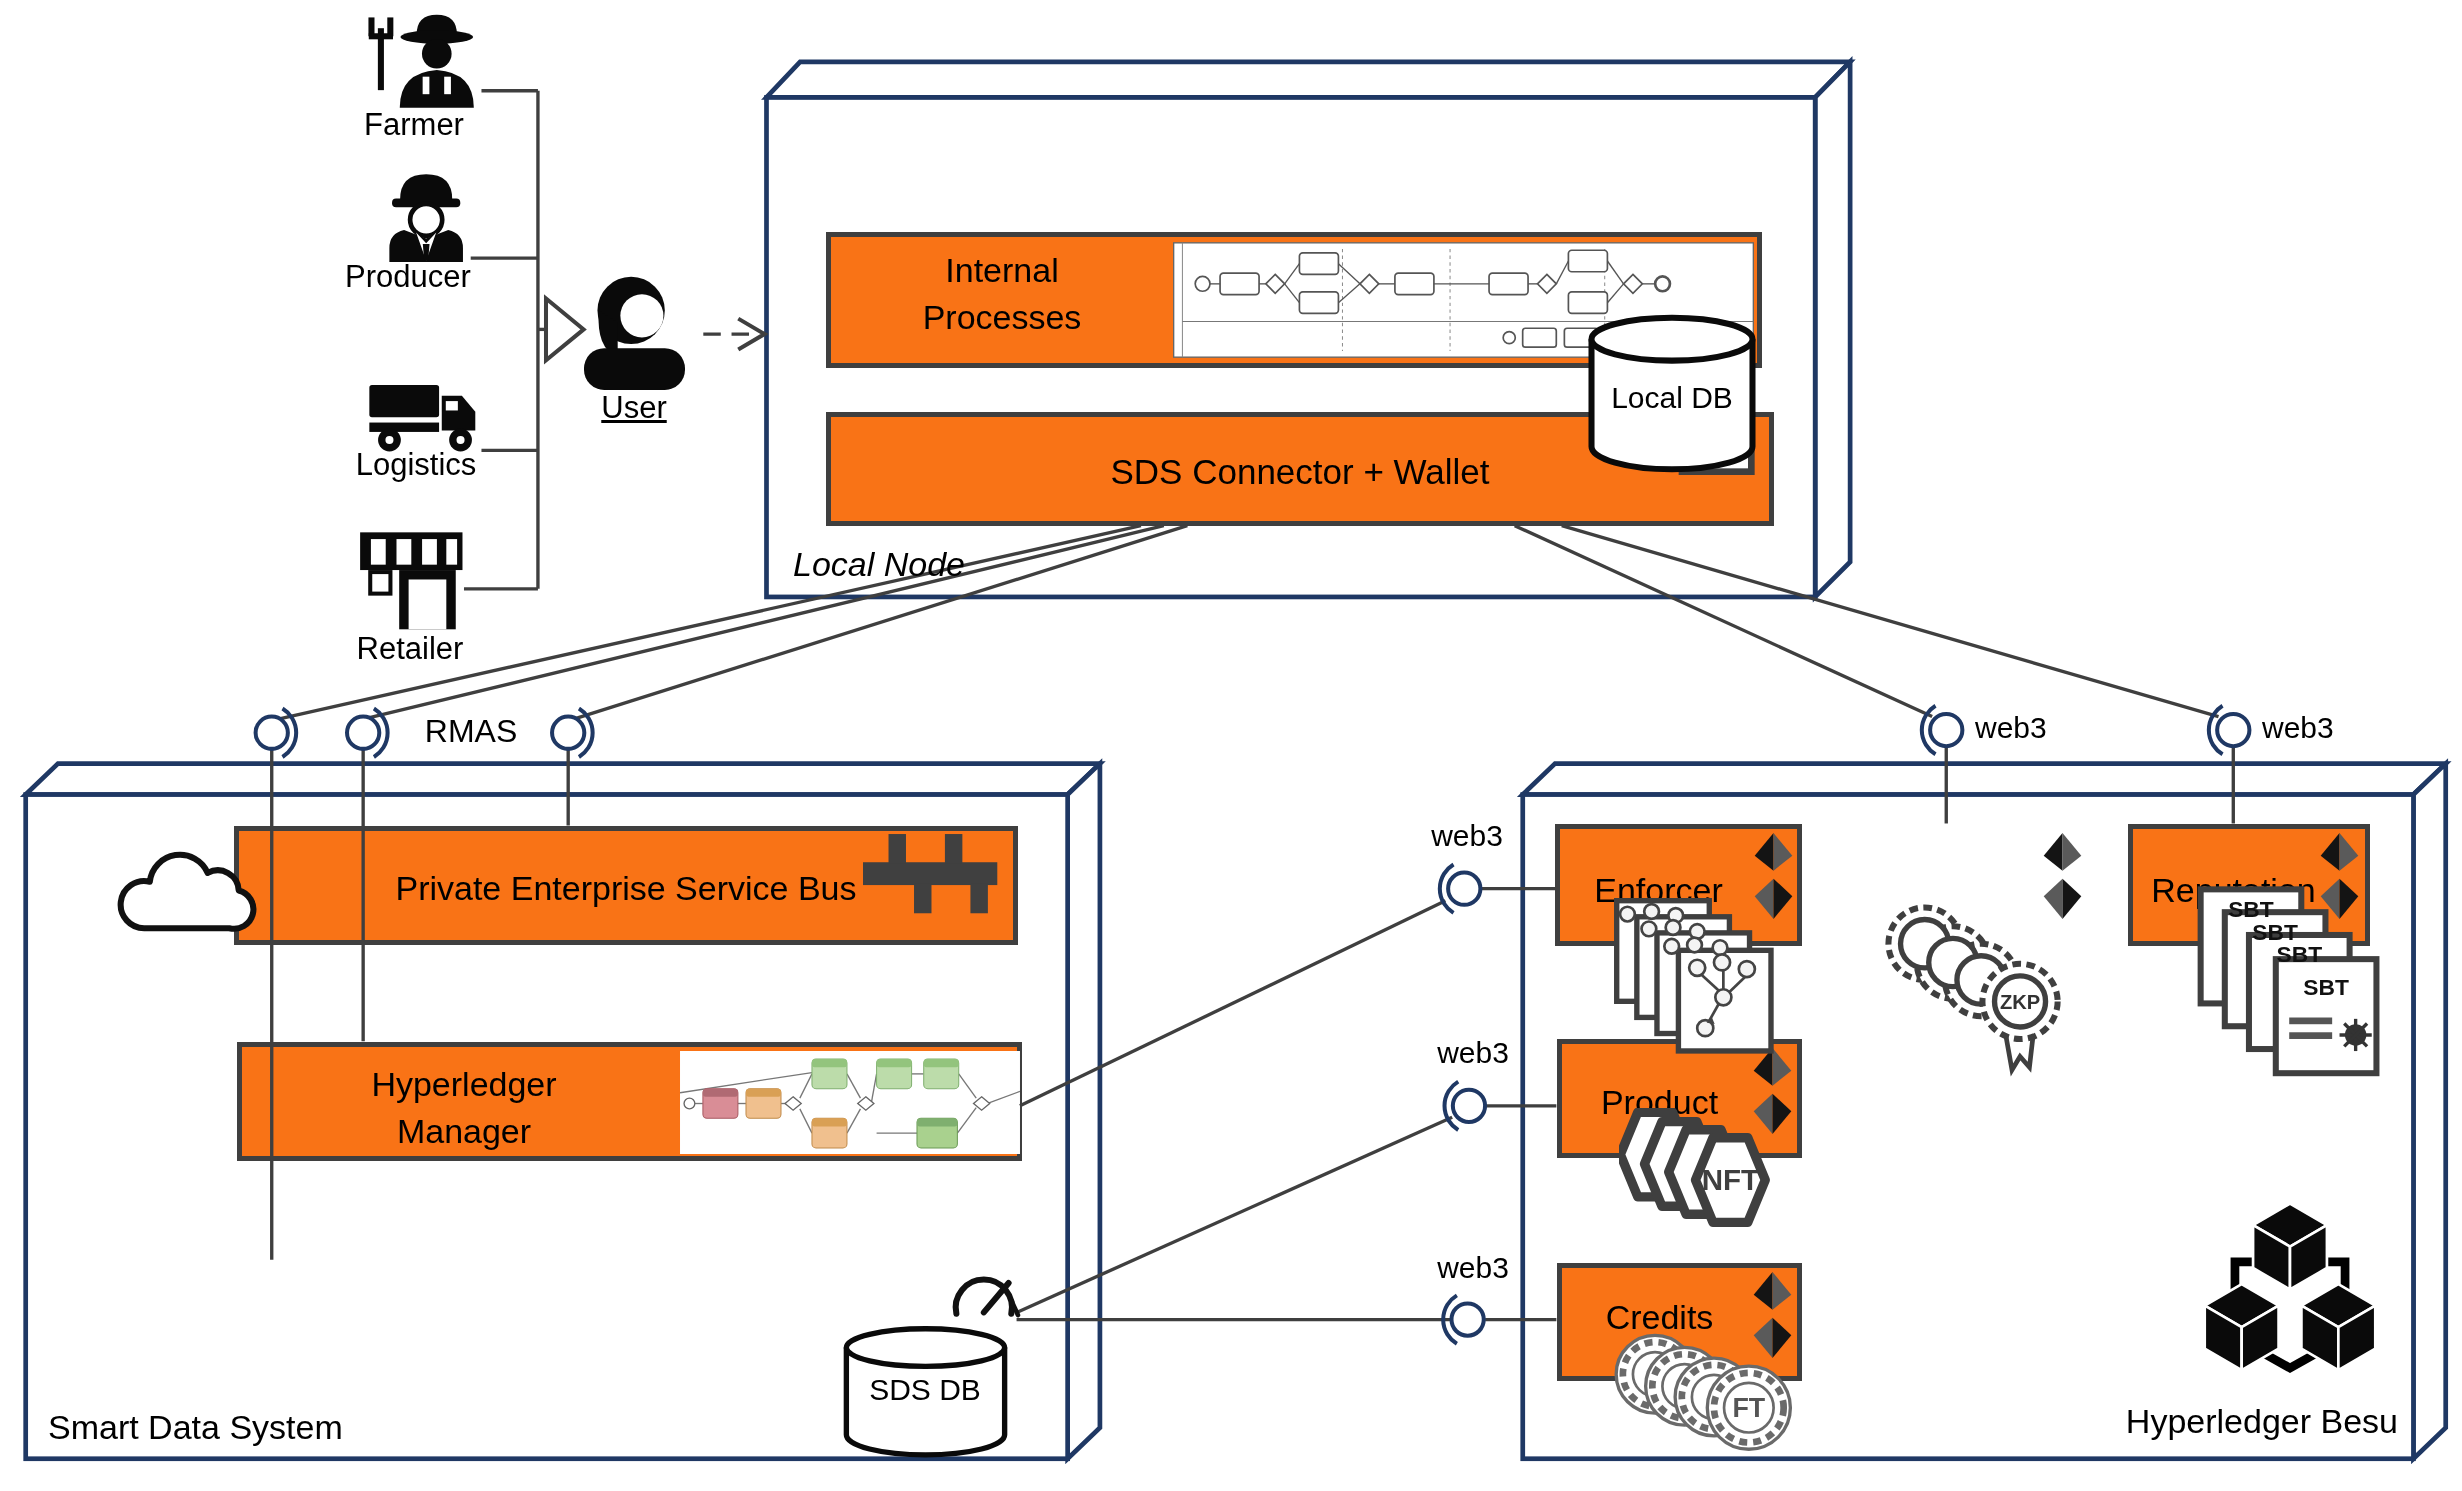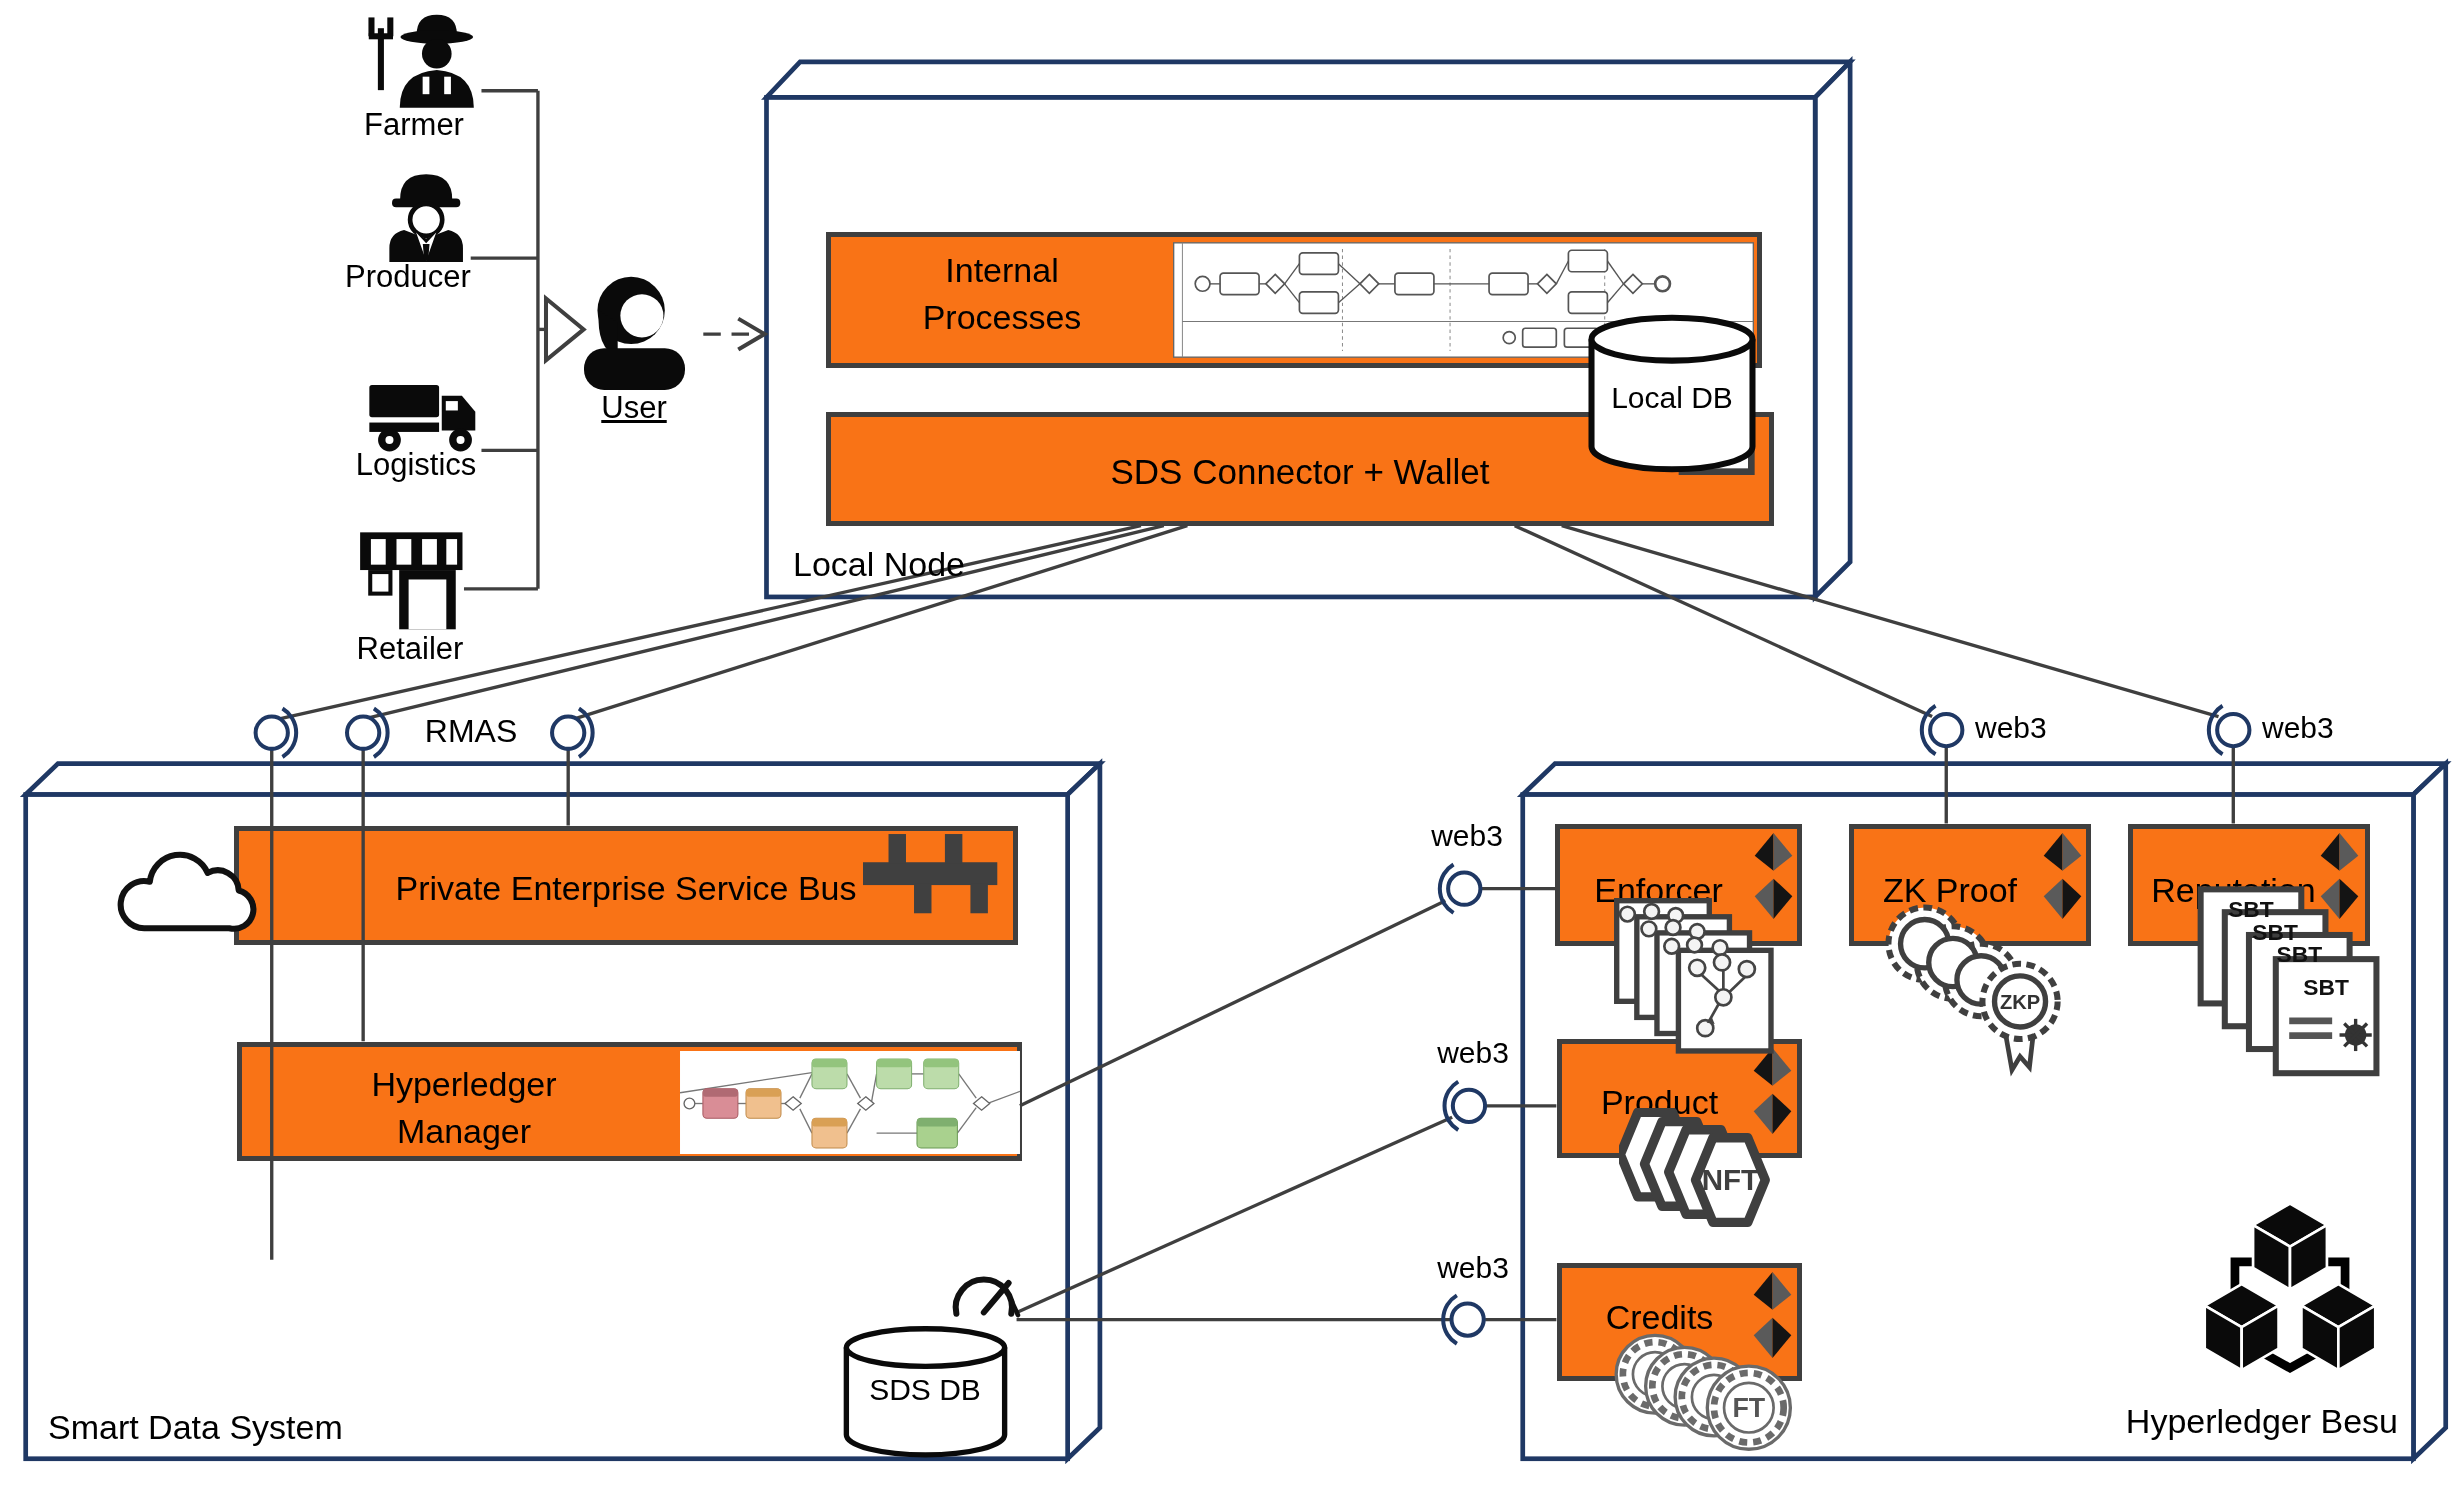--- a/index.html
+++ b/index.html
@@ -151,23 +151,20 @@
         <path d="M276,68 l12,10 l-12,10 l-12,-10 Z"></path>
         <path d="M448,68 l12,10 l-12,10 l-12,-10 Z"></path>
       </g>
     </svg>
   </div>
 
 
   <div class="box" style="left:1555px;top:824px;width:247px;height:122px;">
     <div class="boxtitle" style="top:42px;padding-right:40px;">Enforcer</div>
   </div>
-  <div class="box" style="left:1849px;top:824px;width:242px;height:122px;">
-    <div class="boxtitle" style="top:42px;padding-right:40px;">ZK Proof</div>
-  </div>
   <div class="box" style="left:2128px;top:824px;width:242px;height:122px;">
     <div class="boxtitle" style="top:42px;padding-right:31px;">Reputation</div>
   </div>
   <div class="box" style="left:1557px;top:1039px;width:245px;height:119px;">
     <div class="boxtitle" style="top:39px;padding-right:40px;">Product</div>
   </div>
   <div class="box" style="left:1557px;top:1263px;width:245px;height:118px;">
     <div class="boxtitle" style="top:30px;padding-right:40px;">Credits</div>
   </div>
 
@@ -470,21 +467,21 @@
       <polygon points="267,163 212,195 212,259 267,227"></polygon>
     </g>
   </svg>
 
   <div class="lbl t46 ctr" style="left:414px;top:108px;">Farmer</div>
   <div class="lbl t46 ctr" style="left:408px;top:260px;">Producer</div>
   <div class="lbl t46 ctr" style="left:416px;top:448px;">Logistics</div>
   <div class="lbl t46 ctr" style="left:410px;top:632px;">Retailer</div>
   <div class="lbl t46 ctr" style="left:634px;top:391px;text-decoration:underline;">User</div>
 
-  <div class="lbl t50" style="left:793px;top:546px;">Local Node</div>
+  <div class="lbl t50" style="left:793px;top:546px;font-style:italic;">Local Node</div>
   <div class="lbl t50" style="left:48px;top:1409px;">Smart Data System</div>
   <div class="lbl t50" style="left:1984px;top:1403px;width:414px;text-align:right;">Hyperledger Besu</div>
 
   <div class="lbl ctr" style="left:471px;top:714px;font-size:32px;">RMAS</div>
   <div class="lbl t44 ctr" style="left:1467px;top:819px;">web3</div>
   <div class="lbl t44 ctr" style="left:1473px;top:1036px;">web3</div>
   <div class="lbl t44 ctr" style="left:1473px;top:1251px;">web3</div>
   <div class="lbl t44" style="left:1975px;top:711px;">web3</div>
   <div class="lbl t44" style="left:2262px;top:711px;">web3</div>
 

